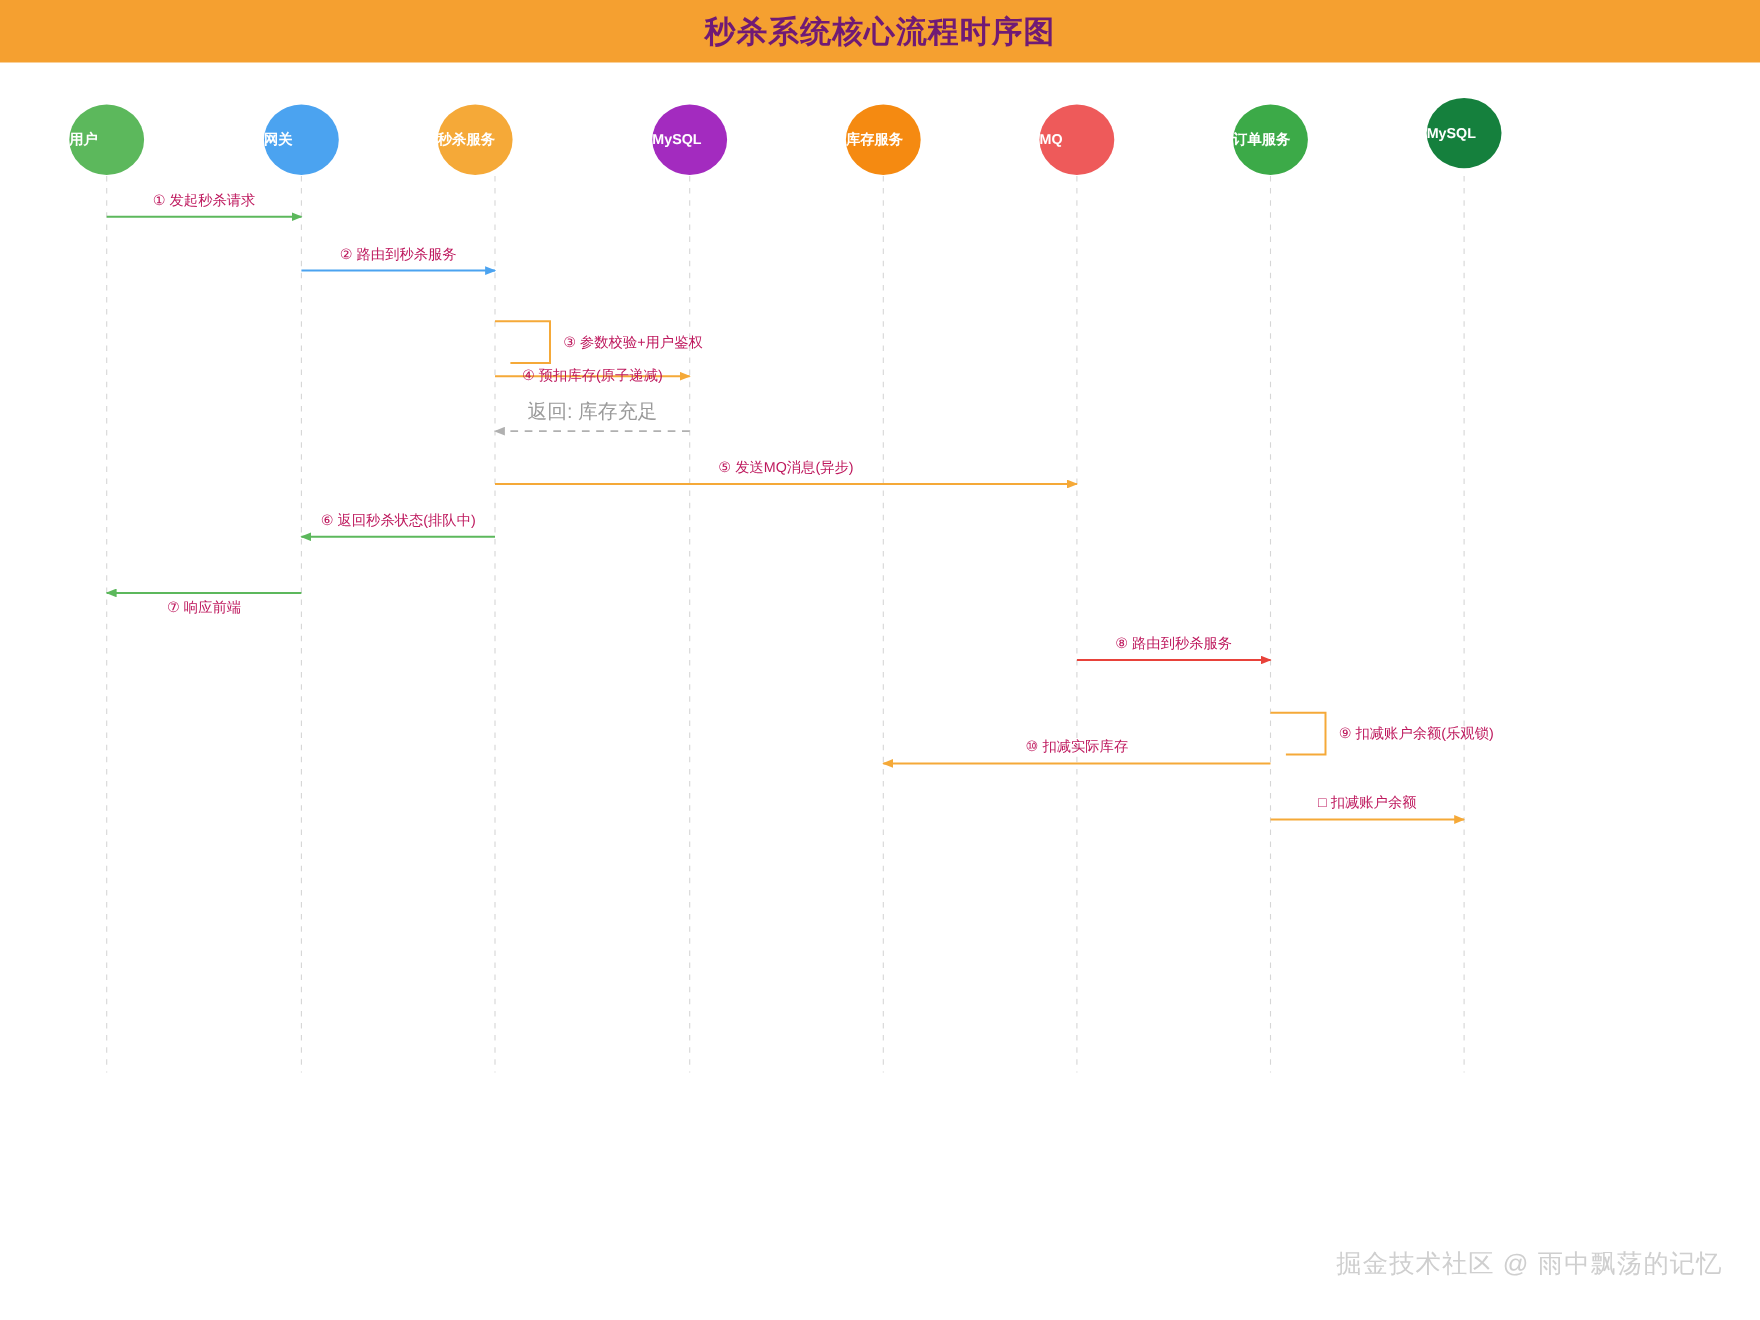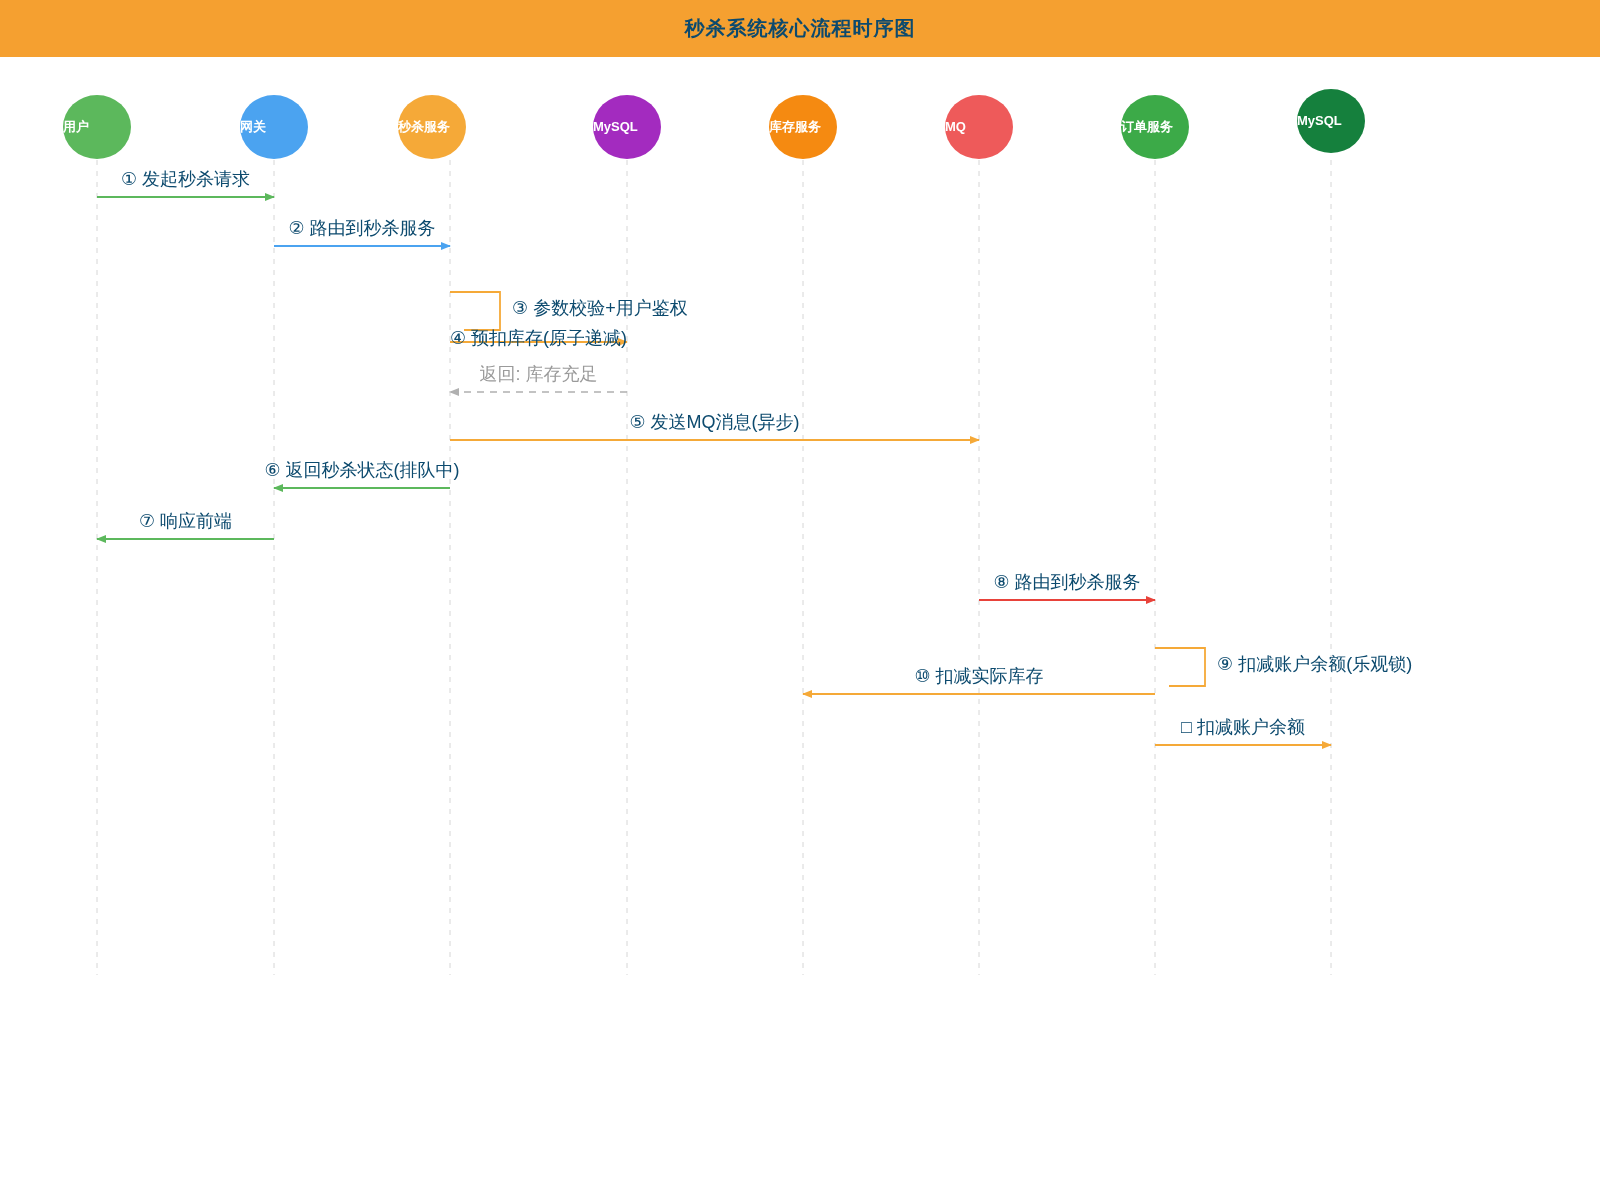--- a/index.html
+++ b/index.html
@@ -20,22 +20,22 @@
     position: absolute;
     left: 0; top: 0;
     width: 1600px;
     height: 57px;
     background: #F5A030;
     display: flex;
     align-items: center;
     justify-content: center;
   }
   #title-text {
-    color: #0c4a6e;
-    font-size: 20px;
+    color: #701a75;
+    font-size: 28px;
     font-weight: bold;
     letter-spacing: 1px;
   }
 
   
   #canvas {
     position: absolute;
     left: 0; top: 57px;
     width: 1600px;
     height: 1143px;
@@ -59,22 +59,22 @@
     font-size: 13px;
     font-weight: bold;
     text-align: center;
     line-height: 1.1;
     box-sizing: border-box;
   }
 
   
   .msg-label {
     position: absolute;
-    font-size: 18px;
-    color: #0c4a6e;
+    font-size: 13px;
+    color: #be185d;
     white-space: nowrap;
     transform: translateY(-100%);
   }
   .msg-label.ret {
     color: #9a9a9a;
     font-size: 18px;
   }
 
   
   #footer-watermark {
@@ -171,19 +171,20 @@
       </div>
     </div>
   <div id="labels-layer">
       <div class="msg-label" style="left: 185.5px; top: 134px; transform: translate(-50%, -100%);">① 发起秒杀请求</div>
       <div class="msg-label" style="left: 362px; top: 183px; transform: translate(-50%, -100%);">② 路由到秒杀服务</div>
       <div class="msg-label" style="left: 512px; top: 263px;">③ 参数校验+用户鉴权</div>
       <div class="msg-label" style="left: 538.5px; top: 279px; transform: translate(-50%, -100%); margin-top: 14px;">④ 预扣库存(原子递减)</div>
       <div class="msg-label ret" style="left: 538.5px; top: 329px; transform: translate(-50%, -100%);">返回: 库存充足</div>
       <div class="msg-label" style="left: 714.5px; top: 377px; transform: translate(-50%, -100%);">⑤ 发送MQ消息(异步)</div>
       <div class="msg-label" style="left: 362px; top: 425px; transform: translate(-50%, -100%);">⑥ 返回秒杀状态(排队中)</div>
-      <div class="msg-label" style="left: 185.5px; top: 476px; transform: translate(-50%, -100%);">⑦ 响应前端</div>
+      <div class="msg-label" style="left: 185.5px; top: 504px; transform: translate(-50%, -100%);">⑦ 响应前端</div>
       <div class="msg-label" style="left: 1067px; top: 537px; transform: translate(-50%, -100%);">⑧ 路由到秒杀服务</div>
       <div class="msg-label" style="left: 1217px; top: 619px;">⑨ 扣减账户余额(乐观锁)</div>
       <div class="msg-label" style="left: 979px; top: 631px; transform: translate(-50%, -100%);">⑩ 扣减实际库存</div>
       <div class="msg-label" style="left: 1243px; top: 682px; transform: translate(-50%, -100%);">□ 扣减账户余额</div>
     </div>
+  <div id="footer-watermark">掘金技术社区 @ 雨中飘荡的记忆</div>
 </div>
 
 </body></html>

